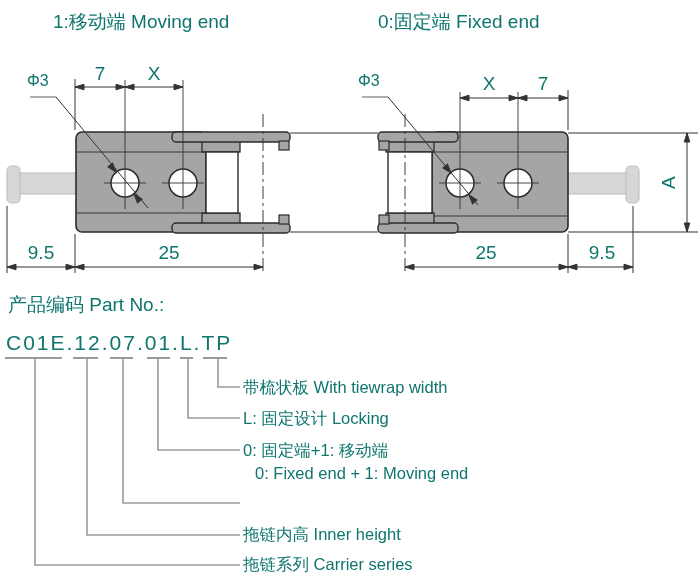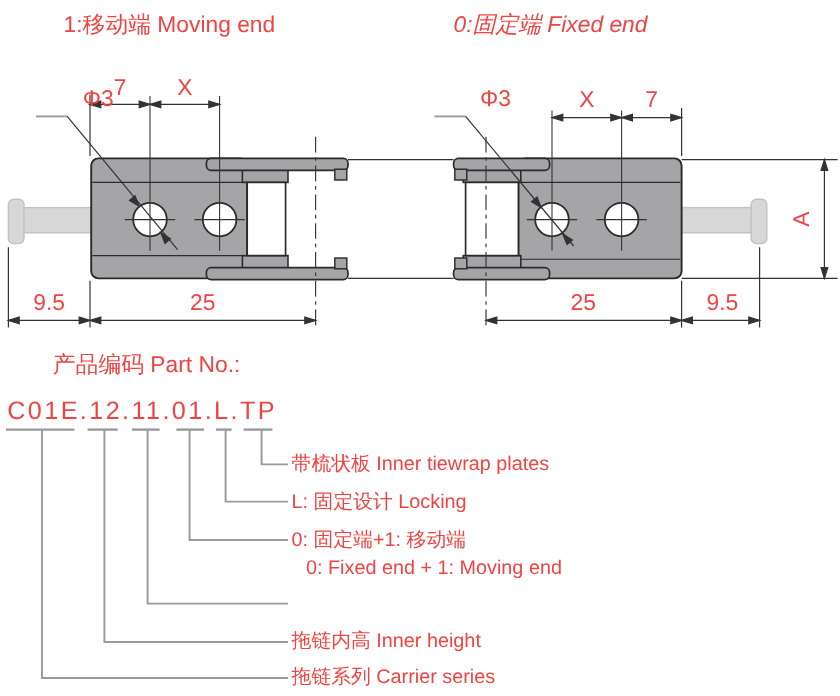--- a/index.html
+++ b/index.html
@@ -1,26 +1,26 @@
 <!DOCTYPE html>
 <html><head>
 <meta charset="utf-8">
 <style>
   html,body{margin:0;padding:0;background:#fff;}
   .stage{
     position:relative;width:700px;height:580px;background:#fff;overflow:hidden;
-    font-family:"Liberation Sans","DejaVu Sans",sans-serif;color:#ef4444;
+    font-family:"Liberation Sans","DejaVu Sans",sans-serif;color:#0f766e;
   }
   .art{position:absolute;left:0;top:0;z-index:1;}
   .t{position:absolute;z-index:2;white-space:nowrap;line-height:1.22;}
   .hdr{font-size:19px;}
   .dim{font-size:19px;text-align:center;}
-  .dia{font-size:19px;margin-left:42px;}
+  .dia{font-size:16px;}
   .adim{font-size:19px;transform:rotate(-90deg);transform-origin:center;}
-  .pn-title{font-size:19px;margin-left:36px;}
+  .pn-title{font-size:19px;}
   .pn{font-size:21px;letter-spacing:2px;}
   .callout{font-size:16.5px;}
 </style>
 </head>
 <body>
 
 <div class="stage">
 
   <svg class="art" width="700" height="580" viewBox="0 0 700 580">
 
@@ -153,38 +153,38 @@
         <path d="M188,358 V418 H240"></path>
         <path d="M158,358 V450 H240"></path>
         <path d="M123,358 V503 H240"></path>
         <path d="M87,358  V535 H240"></path>
         <path d="M35,358  V565 H240"></path>
       </g>
     </g>
   </svg>
 
   <div class="t hdr" style="left:53px;top:10px;">1:移动端 Moving end</div>
-  <div class="t hdr" style="left:378px;top:10px;font-style:italic;">0:固定端 Fixed end</div>
+  <div class="t hdr" style="left:378px;top:10px;">0:固定端 Fixed end</div>
 
   <div class="t dia" style="left:27px;top:71px;">Φ3</div>
   <div class="t dim" style="left:76px;top:62px;width:48px;">7</div>
   <div class="t dim" style="left:130px;top:62px;width:48px;">X</div>
   <div class="t dim" style="left:16px;top:241px;width:50px;">9.5</div>
   <div class="t dim" style="left:144px;top:241px;width:50px;">25</div>
 
   <div class="t dia" style="left:358px;top:71px;">Φ3</div>
   <div class="t dim" style="left:465px;top:72px;width:48px;">X</div>
   <div class="t dim" style="left:519px;top:72px;width:48px;">7</div>
   <div class="t dim" style="left:461px;top:241px;width:50px;">25</div>
   <div class="t dim" style="left:577px;top:241px;width:50px;">9.5</div>
   <div class="t dim adim" style="left:655px;top:171px;width:28px;">A</div>
 
   <div class="t pn-title" style="left:8px;top:293px;">产品编码 Part No.:</div>
-  <div class="t pn" style="left:6px;top:330px;">C01E.12.11.01.L.TP</div>
+  <div class="t pn" style="left:6px;top:330px;">C01E.12.07.01.L.TP</div>
 
-  <div class="t callout" style="left:243px;top:377px;">带梳状板 Inner tiewrap plates</div>
+  <div class="t callout" style="left:243px;top:377px;">带梳状板 With tiewrap width</div>
   <div class="t callout" style="left:243px;top:408px;text-align:center;">L: 固定设计 Locking</div>
   <div class="t callout" style="left:243px;top:440px;">0: 固定端+1: 移动端</div>
   <div class="t callout" style="left:243px;top:463px;margin-left:12px;">0: Fixed end + 1: Moving end</div>
   <div class="t callout" style="left:243px;top:524px;">拖链内高 Inner height</div>
   <div class="t callout" style="left:243px;top:554px;">拖链系列 Carrier series</div>
 
 </div>
 
 </body></html>

